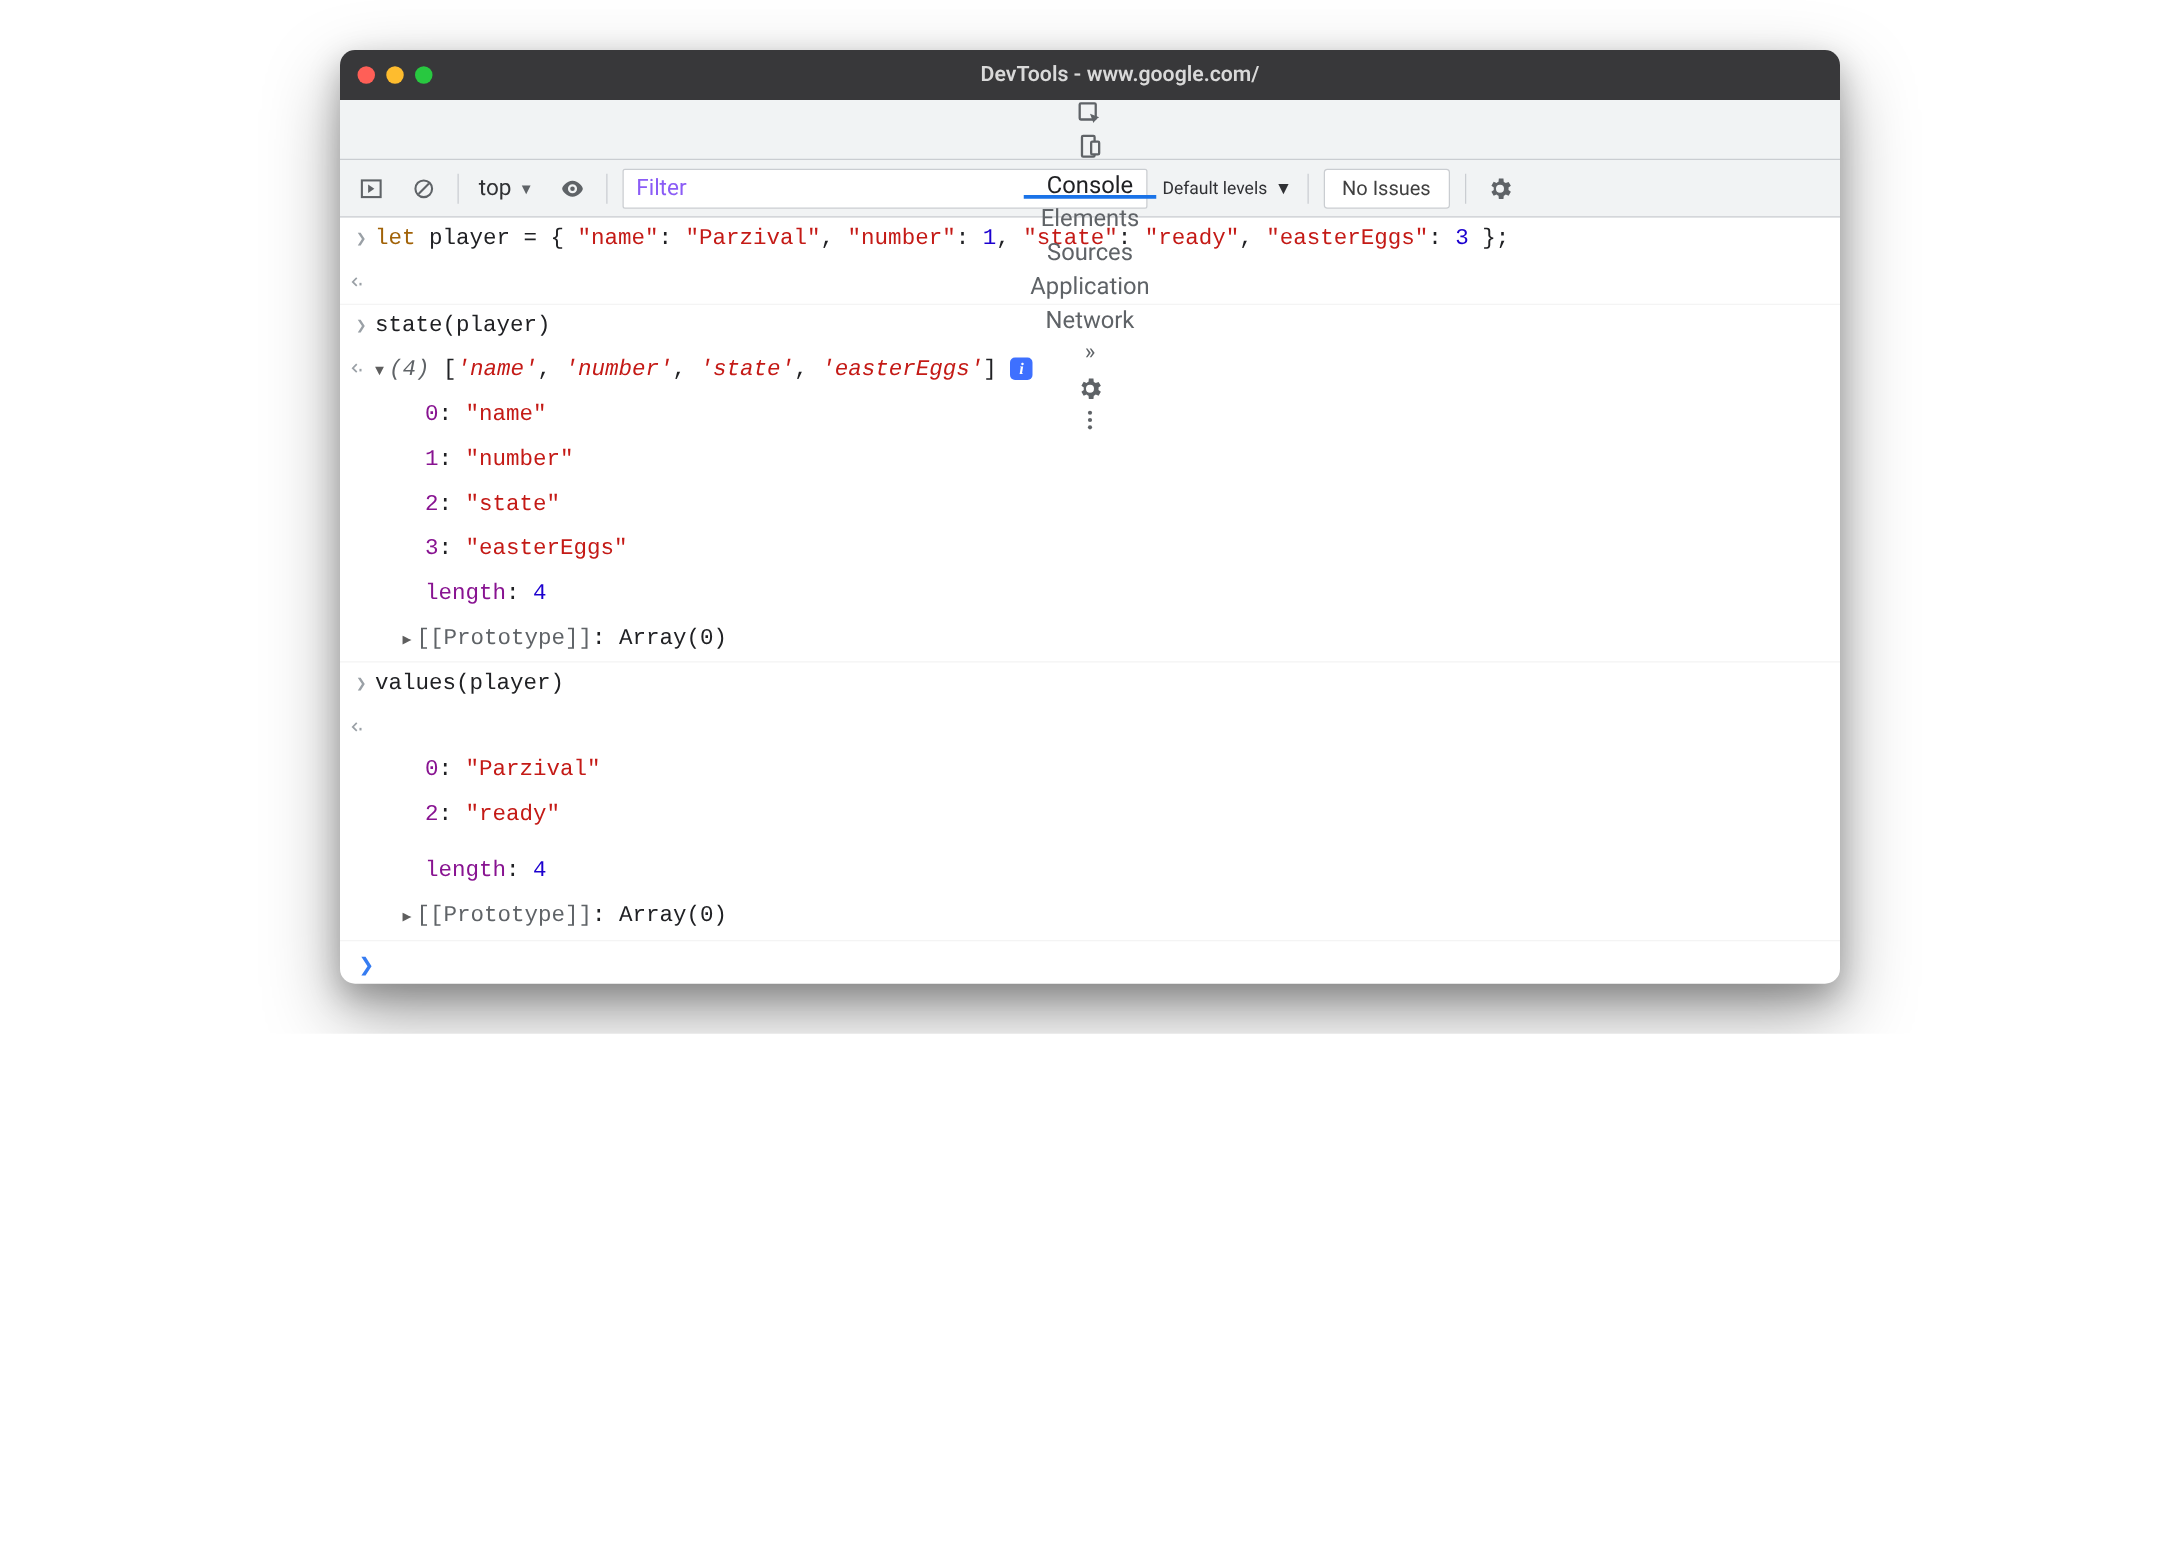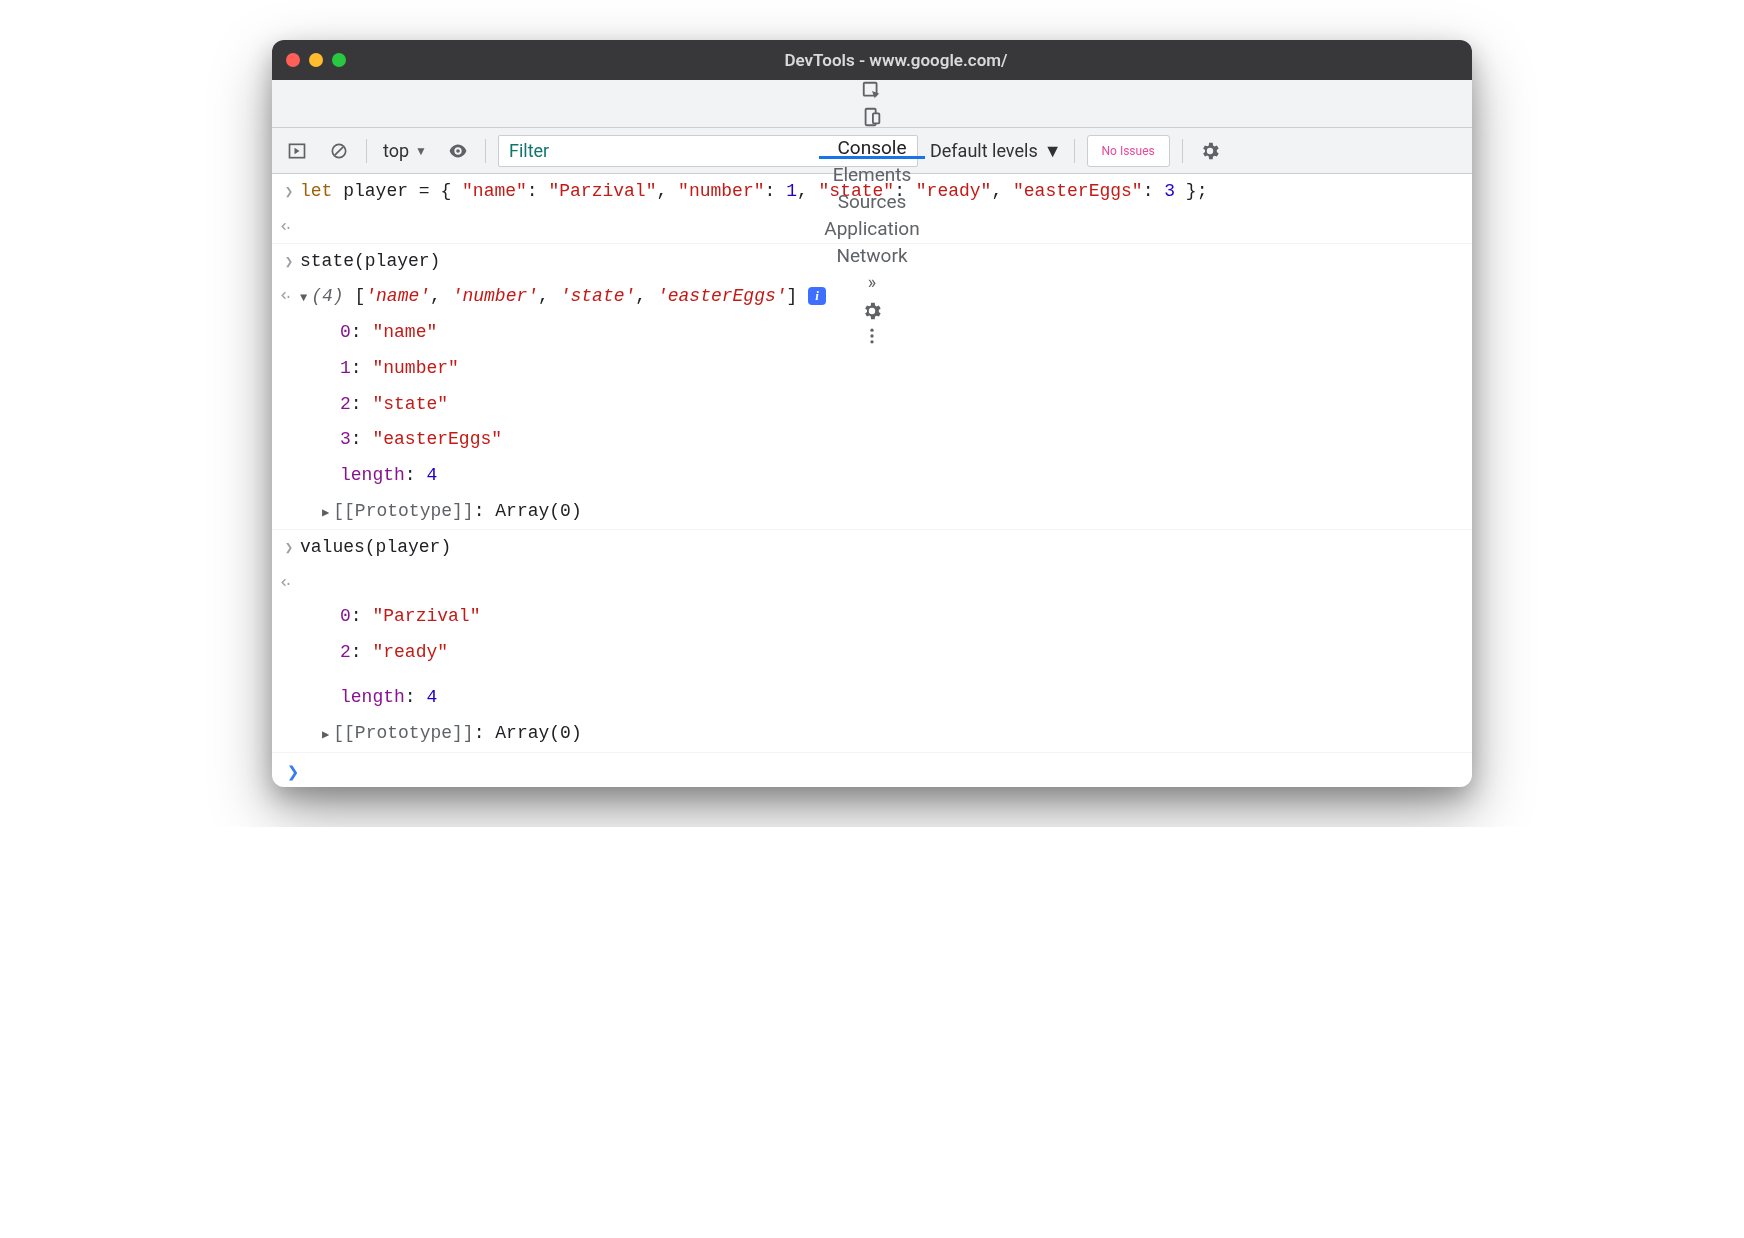--- a/index.html
+++ b/index.html
@@ -56,24 +56,24 @@
     background: #f1f3f4;
     border-bottom: 1px solid #cacdd1;
     display:flex; align-items:center; padding:0 10px; gap:12px;
   }
   .tb-btn { width:30px; height:30px; display:flex; align-items:center; justify-content:center; color:#5f6367; cursor:pointer; }
   .tb-sep { width:1px; height:24px; background:#cacdd1; }
   .ctx { color:#303134; font-size:18px; display:flex; align-items:center; gap:6px; cursor:pointer; padding:0 4px;}
   .ctx .tri { font-size:12px; color:#5f6367; }
   .filter {
     flex: 0 0 420px; height:32px; border:1px solid #cacdd1; background:#fff;
-    border-radius:2px; padding:0 10px; font-size:18px; color:#0f766e; display:flex; align-items:center;
-  }
-  .levels { color:#303134; font-size:18px; display:flex; align-items:center; gap:6px; cursor:pointer;}
-  .issues { border:1px solid #cacdd1; background:#fff; height:32px; padding:0 14px; font-size:12px; color:#ec4899; display:flex; align-items:center; border-radius:3px; cursor:pointer;}
+    border-radius:2px; padding:0 10px; font-size:18px; color:#8b5cf6; display:flex; align-items:center;
+  }
+  .levels { color:#303134; font-size:14px; display:flex; align-items:center; gap:6px; cursor:pointer;}
+  .issues { border:1px solid #cacdd1; background:#fff; height:32px; padding:0 14px; font-size:16px; color:#404040; display:flex; align-items:center; border-radius:3px; cursor:pointer;}
   .console {
     font-family: Menlo, Consolas, "Courier New", monospace;
     font-size: 18px;
     line-height: 1.65;
     color:#202124;
   }
   .row { display:flex; align-items:flex-start; padding:3px 10px 3px 6px; border-bottom:1px solid #f4f4f4;}
   .row.noborder { border-bottom:none; }
   .gut { width:22px; flex:none; color:#9aa0a6; font-size:14px; padding-top:4px; text-align:center; user-select:none;}
   .gut svg { width:11px; height:11px; }

